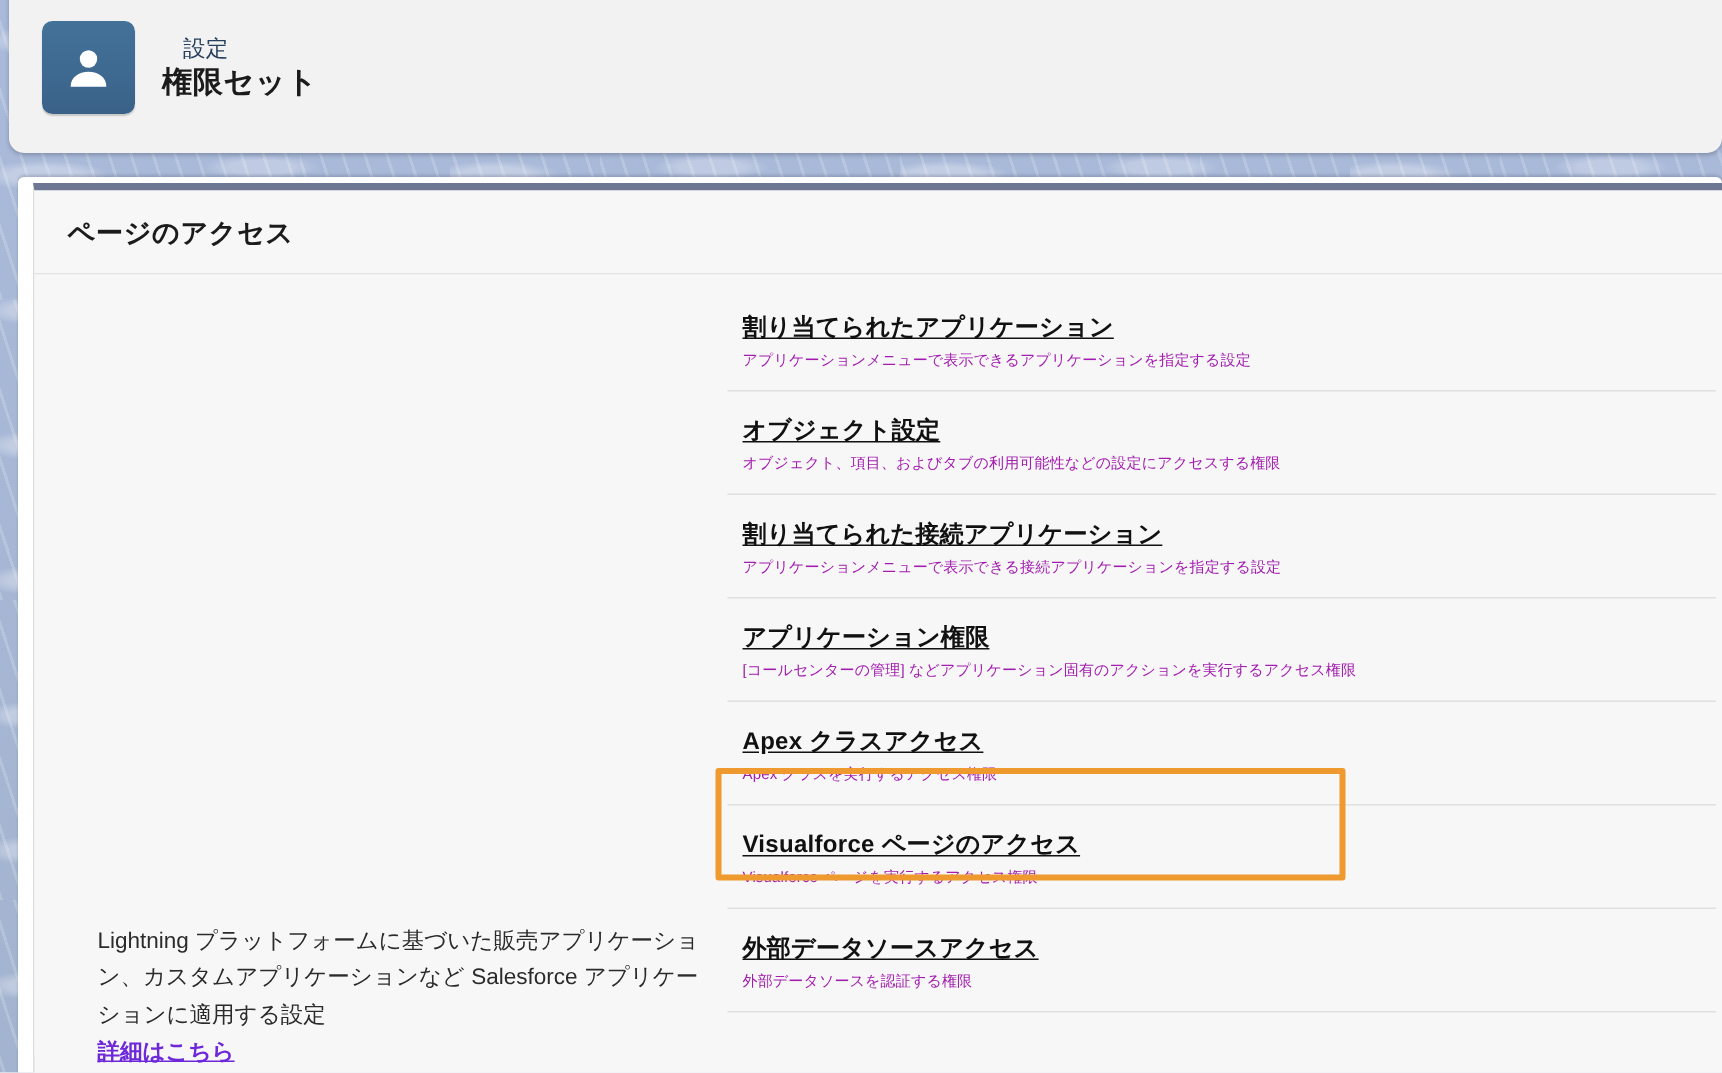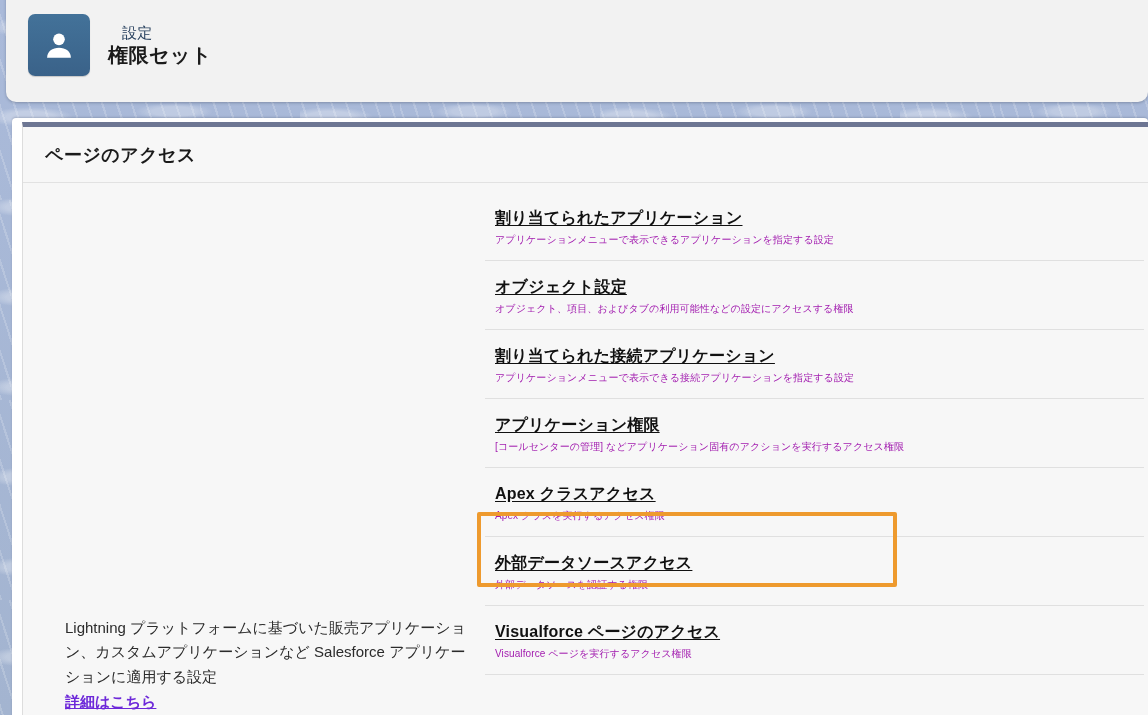--- a/index.html
+++ b/index.html
@@ -267,27 +267,27 @@
             <span class="feature-link">アプリケーション権限</span>
             <span class="feature-desc">[コールセンターの管理] などアプリケーション固有のアクションを実行するアクセス権限</span>
           </li>
 
           <li class="feature-item">
             <span class="feature-link">Apex クラスアクセス</span>
             <span class="feature-desc">Apex クラスを実行するアクセス権限</span>
           </li>
 
           <li class="feature-item">
+            <span class="feature-link">Visualforce ページのアクセス</span>
+            <span class="feature-desc">Visualforce ページを実行するアクセス権限</span>
+          </li>
+
+          <li class="feature-item">
             <span class="feature-link">外部データソースアクセス</span>
             <span class="feature-desc">外部データソースを認証する権限</span>
-          </li>
-
-          <li class="feature-item">
-            <span class="feature-link">Visualforce ページのアクセス</span>
-            <span class="feature-desc">Visualforce ページを実行するアクセス権限</span>
           </li>
 
           <li class="feature-item">
             
             
           </li>
 
         </ul>
       </div>
 

